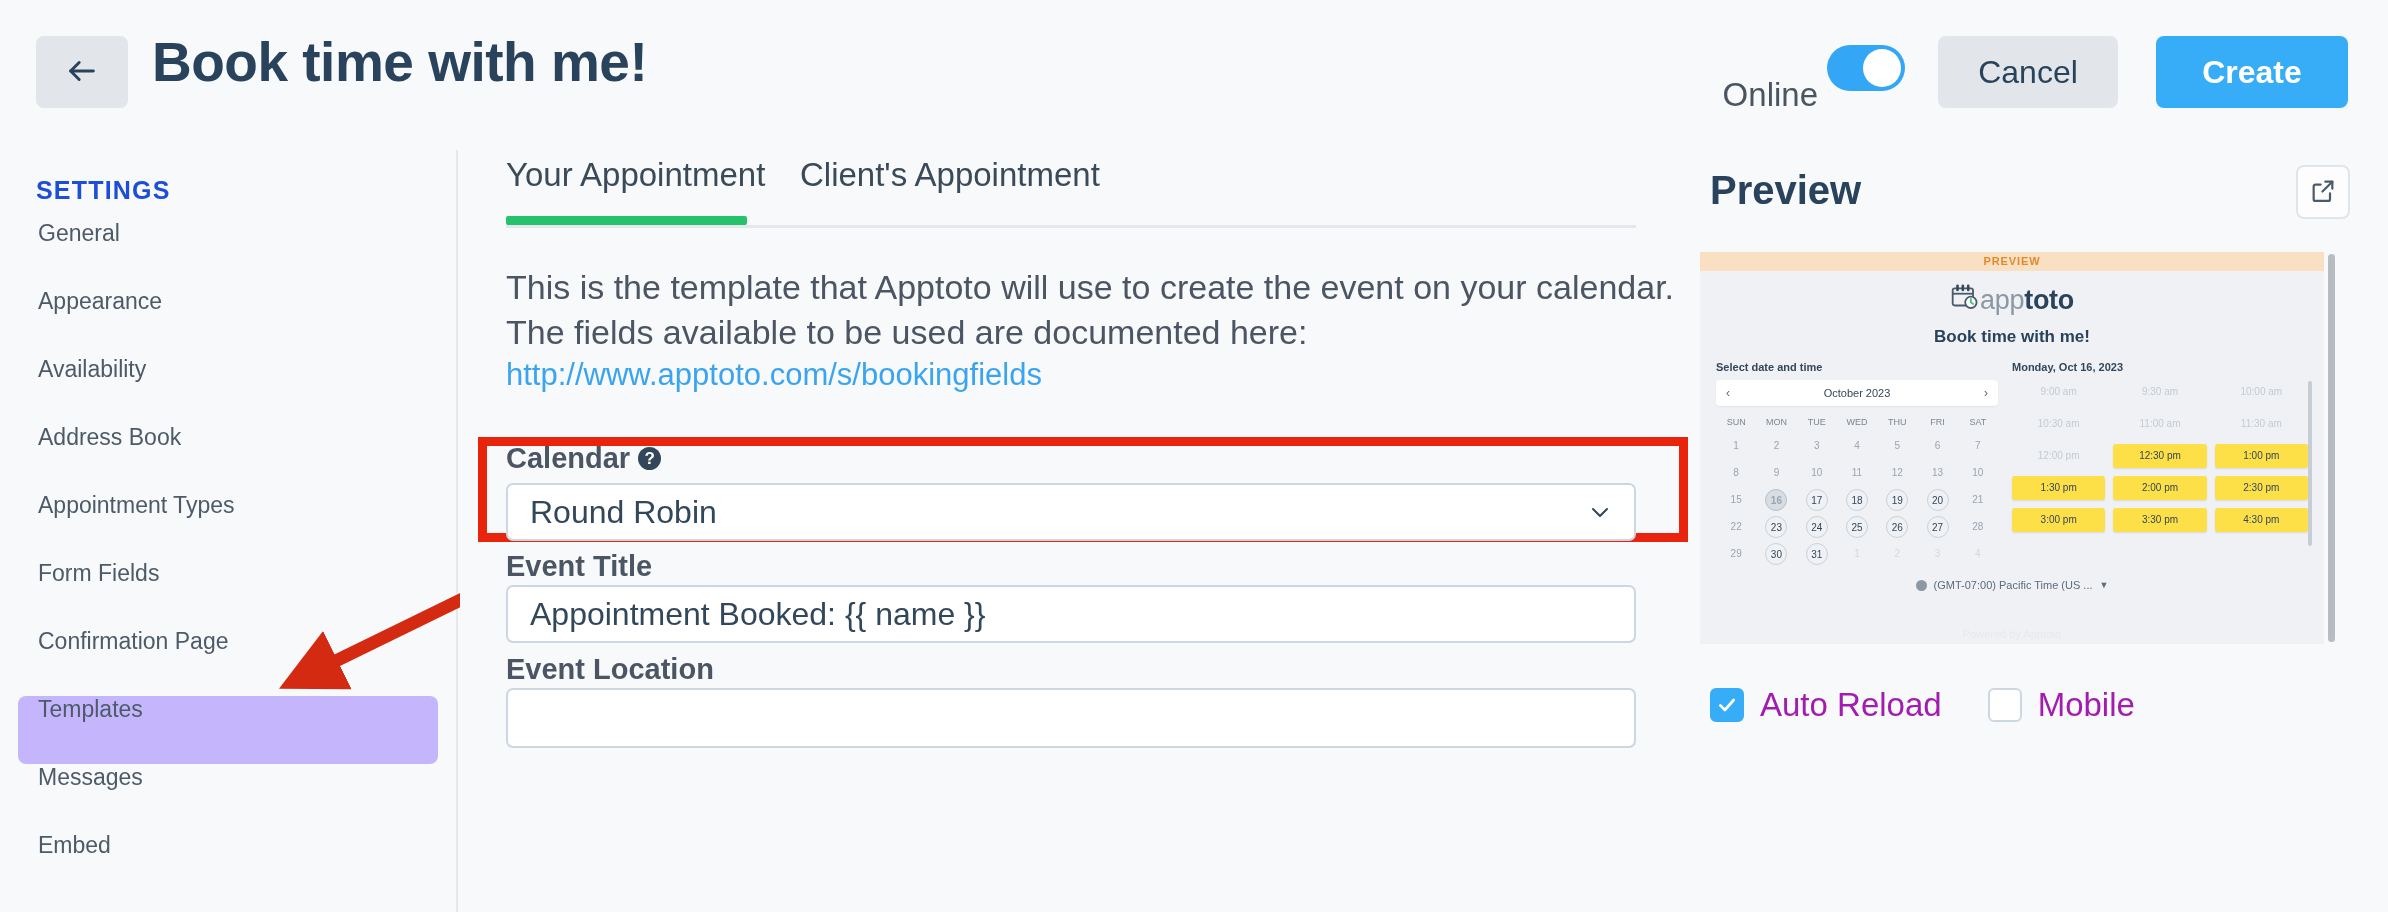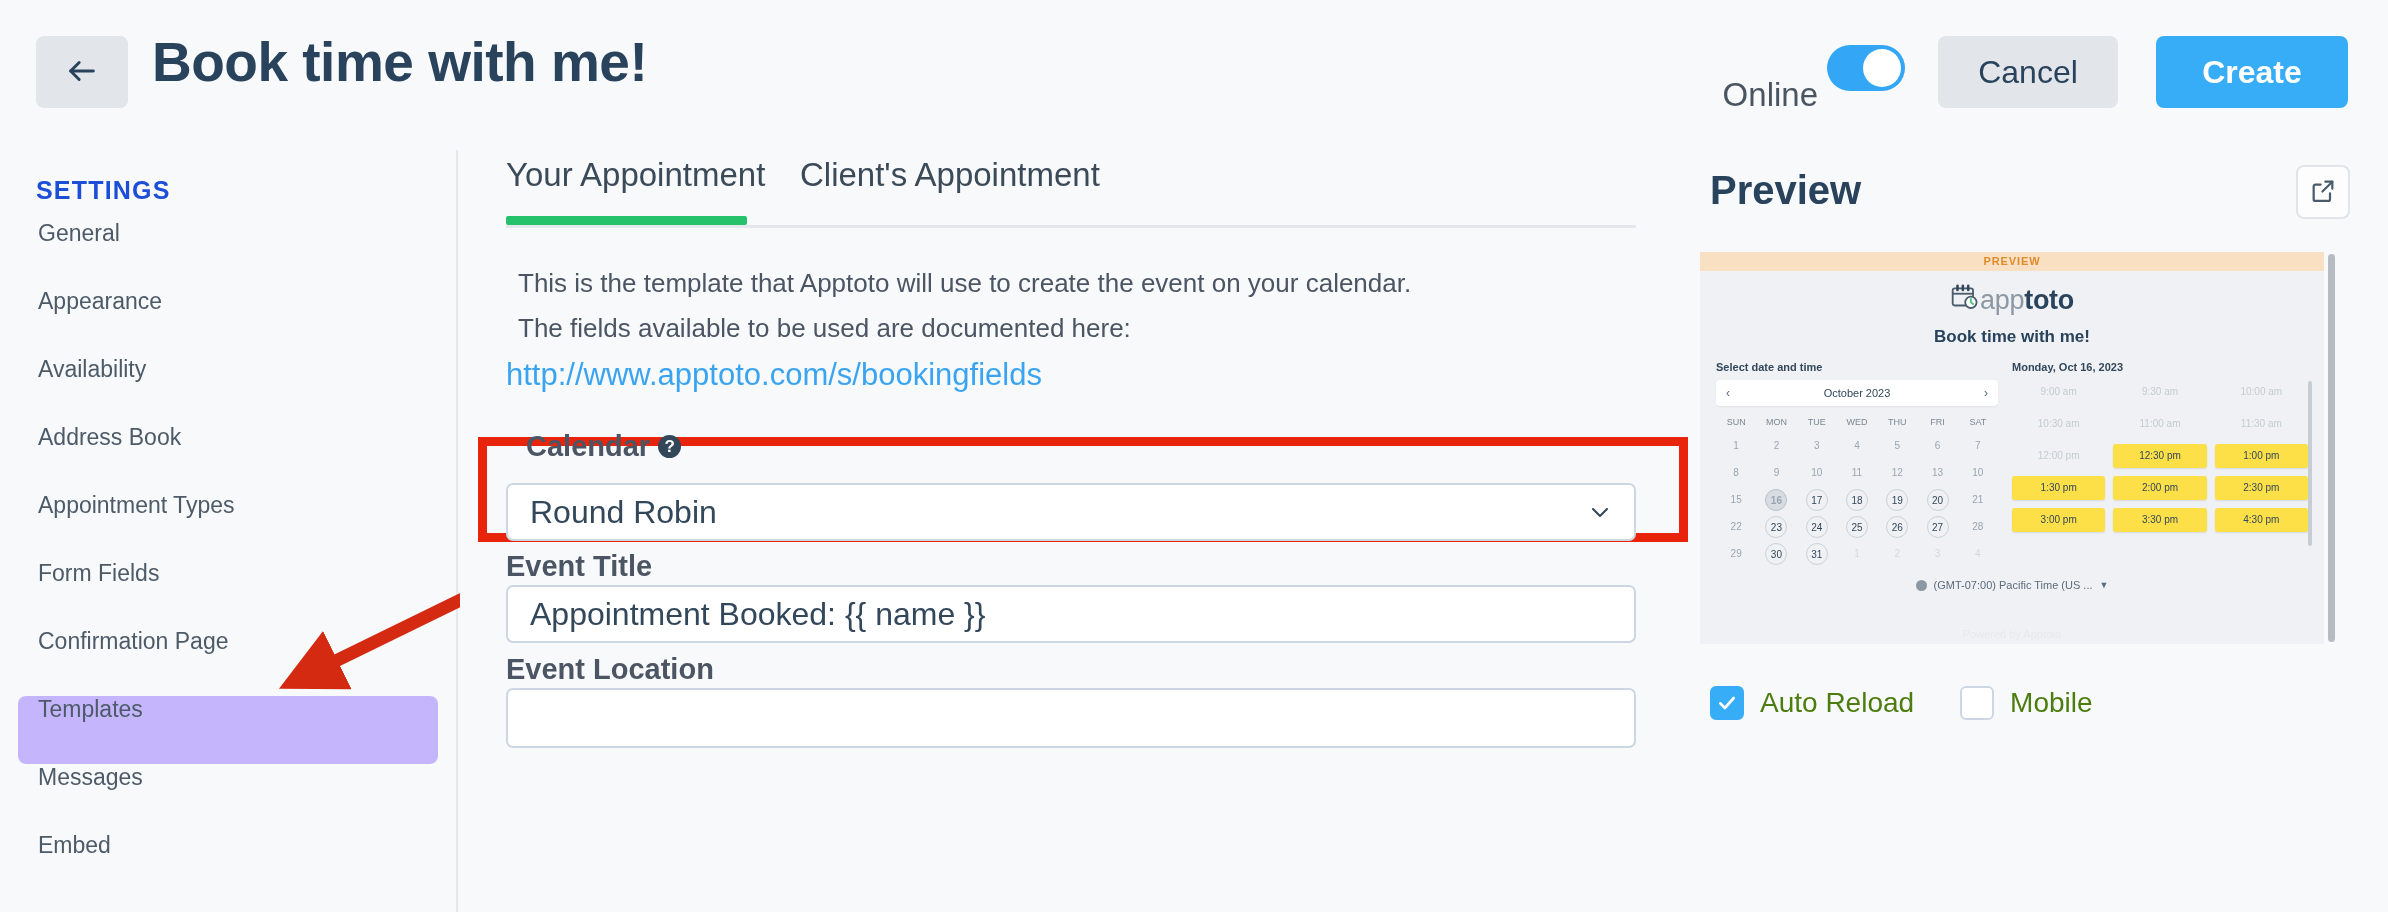--- a/index.html
+++ b/index.html
@@ -96,22 +96,22 @@
     font-size: 33px; color: #3b4a59; cursor: pointer; white-space: nowrap;
   }
   .tab.t1 { left: 0px; }
   .tab.t2 { left: 294px; }
   .tab-underline {
     position: absolute; left: 0px; top: 66px;
     width: 241px; height: 9px; background: #25c26b; border-radius: 2px;
   }
 
   .para {
-    position: absolute; left: 58px;
-    font-size: 26px; color: #4b5563; white-space: nowrap;
+    position: absolute; left: 46px;
+    font-size: 34px; color: #4b5563; white-space: nowrap;
   }
   .para.p1 { top: 118px; }
   .para.p2 { top: 163px; }
   .link {
     position: absolute; left: 46px; top: 207px;
     font-size: 31px; color: #3aa4f0; text-decoration: none;
     white-space: nowrap; cursor: pointer;
   }
 
   
@@ -120,21 +120,21 @@
     width: 1210px; height: 105px;
     border: 9px solid #e8250c;
     background: #f7f9fb;
   }
 
   .field-label {
     position: absolute; left: 46px;
     font-size: 29px; font-weight: 700; color: #4b5563;
     display: flex; align-items: center; gap: 8px;
   }
-  .field-label.l-cal { top: 280px; margin-left: 20px; }
+  .field-label.l-cal { top: 292px; }
   .field-label.l-title { top: 400px; }
   .field-label.l-loc { top: 503px; }
   .help-icon {
     display: inline-block; width: 23px; height: 23px; border-radius: 50%;
     background: #33475b; color: #fff; font-size: 17px; font-weight: 700;
     text-align: center; line-height: 23px; font-family: inherit;
   }
 
   .input-box {
     position: absolute; left: 46px;
@@ -264,21 +264,21 @@
     position: absolute; left: 10px; top: 536px;
     display: flex; align-items: center; gap: 46px;
   }
   .opt { display: flex; align-items: center; gap: 16px; cursor: pointer; }
   .cbox {
     width: 34px; height: 34px; border-radius: 6px;
     border: 2px solid #cdd7e3; background: #fff;
     display: flex; align-items: center; justify-content: center;
   }
   .cbox.on { background: #38adf7; border-color: #38adf7; }
-  .opt-label { font-size: 28px; color: #4d7c0f; }
+  .opt-label { font-size: 33px; color: #a21caf; }
 </style>
 </head>
 <body>
 
 <div class="topbar">
   <button class="back-btn">
     <span>
       <svg viewBox="0 0 24 24" fill="none" stroke="#29435c" stroke-width="2.1" stroke-linecap="round" stroke-linejoin="round">
         <line x1="20" y1="12" x2="4" y2="12"></line>
           <polyline points="10,6 4,12 10,18"></polyline>

